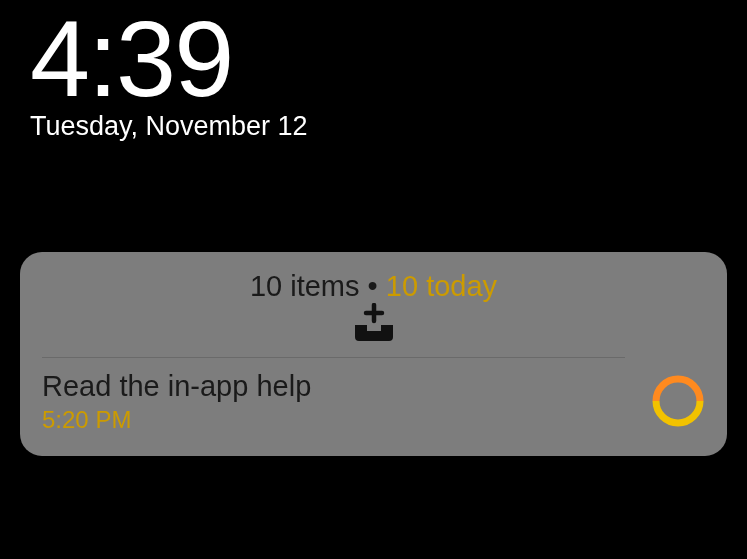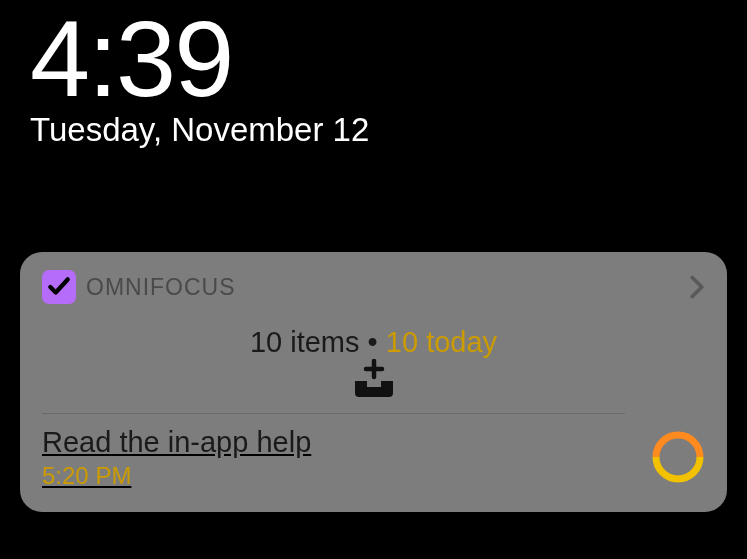--- a/index.html
+++ b/index.html
@@ -15,21 +15,21 @@
   }
   .time {
     color: #fff;
     font-size: 108px;
     font-weight: 300;
     letter-spacing: -2px;
     line-height: 1.05;
   }
   .date {
     color: #fff;
-    font-size: 33px;
+    font-size: 27px;
     font-weight: 400;
     margin-top: -4px;
   }
   .widget {
     position: absolute;
     left: 20px;
     right: 20px;
     top: 252px;
     background: #7d7d7d;
     border-radius: 22px;
@@ -78,21 +78,20 @@
     flex-shrink: 0;
   }
   .divider {
     height: 1px;
     background: #6a6a6a;
     margin: 0 80px 10px 0;
   }
   .task-row {
     display: flex;
     align-items: center;
-    text-decoration: underline;
   }
   .task-text {
     font-size: 29px;
     color: #1a1a1a;
     line-height: 1.25;
   }
   .task-time {
     color: #cc9b00;
     font-size: 24px;
     margin-top: 2px;
@@ -104,32 +103,20 @@
 </style>
 </head>
 <body>
 
 <div class="clock">
   <div class="time">4:39</div>
   <div class="date">Tuesday, November 12</div>
 </div>
 
 <div class="widget">
-  <div class="widget-header">
-    <div class="app-icon">
-      <svg width="26" height="26" viewBox="0 0 24 24">
-        <path d="M4 12 L9 17 L20 5" stroke="#000" stroke-width="4" fill="none" stroke-linecap="round" stroke-linejoin="round"></path>
-      </svg>
-    </div>
-    <div class="app-name">OMNIFOCUS</div>
-    <div class="spacer"></div>
-    <svg class="chevron" width="16" height="24" viewBox="0 0 12 20">
-      <path d="M2 2 L10 10 L2 18" stroke="#595959" stroke-width="3" fill="none" stroke-linecap="round" stroke-linejoin="round"></path>
-    </svg>
-  </div>
 
   <div class="summary-row">
     <div class="summary-text">
       <span>10 items</span><span> • </span><span class="summary-today">10 today</span>
     </div>
     <div class="spacer"></div>
     <svg class="inbox-icon" width="46" height="40" viewBox="0 0 46 40">
       <path d="M23 2 L23 18 M15 10 L31 10" stroke="#111" stroke-width="4.5" fill="none" stroke-linecap="round"></path>
       <path d="M4 22 L4 34 Q4 38 8 38 L38 38 Q42 38 42 34 L42 22 L30 22 L30 28 L16 28 L16 22 Z" fill="#111"></path>
     </svg>

